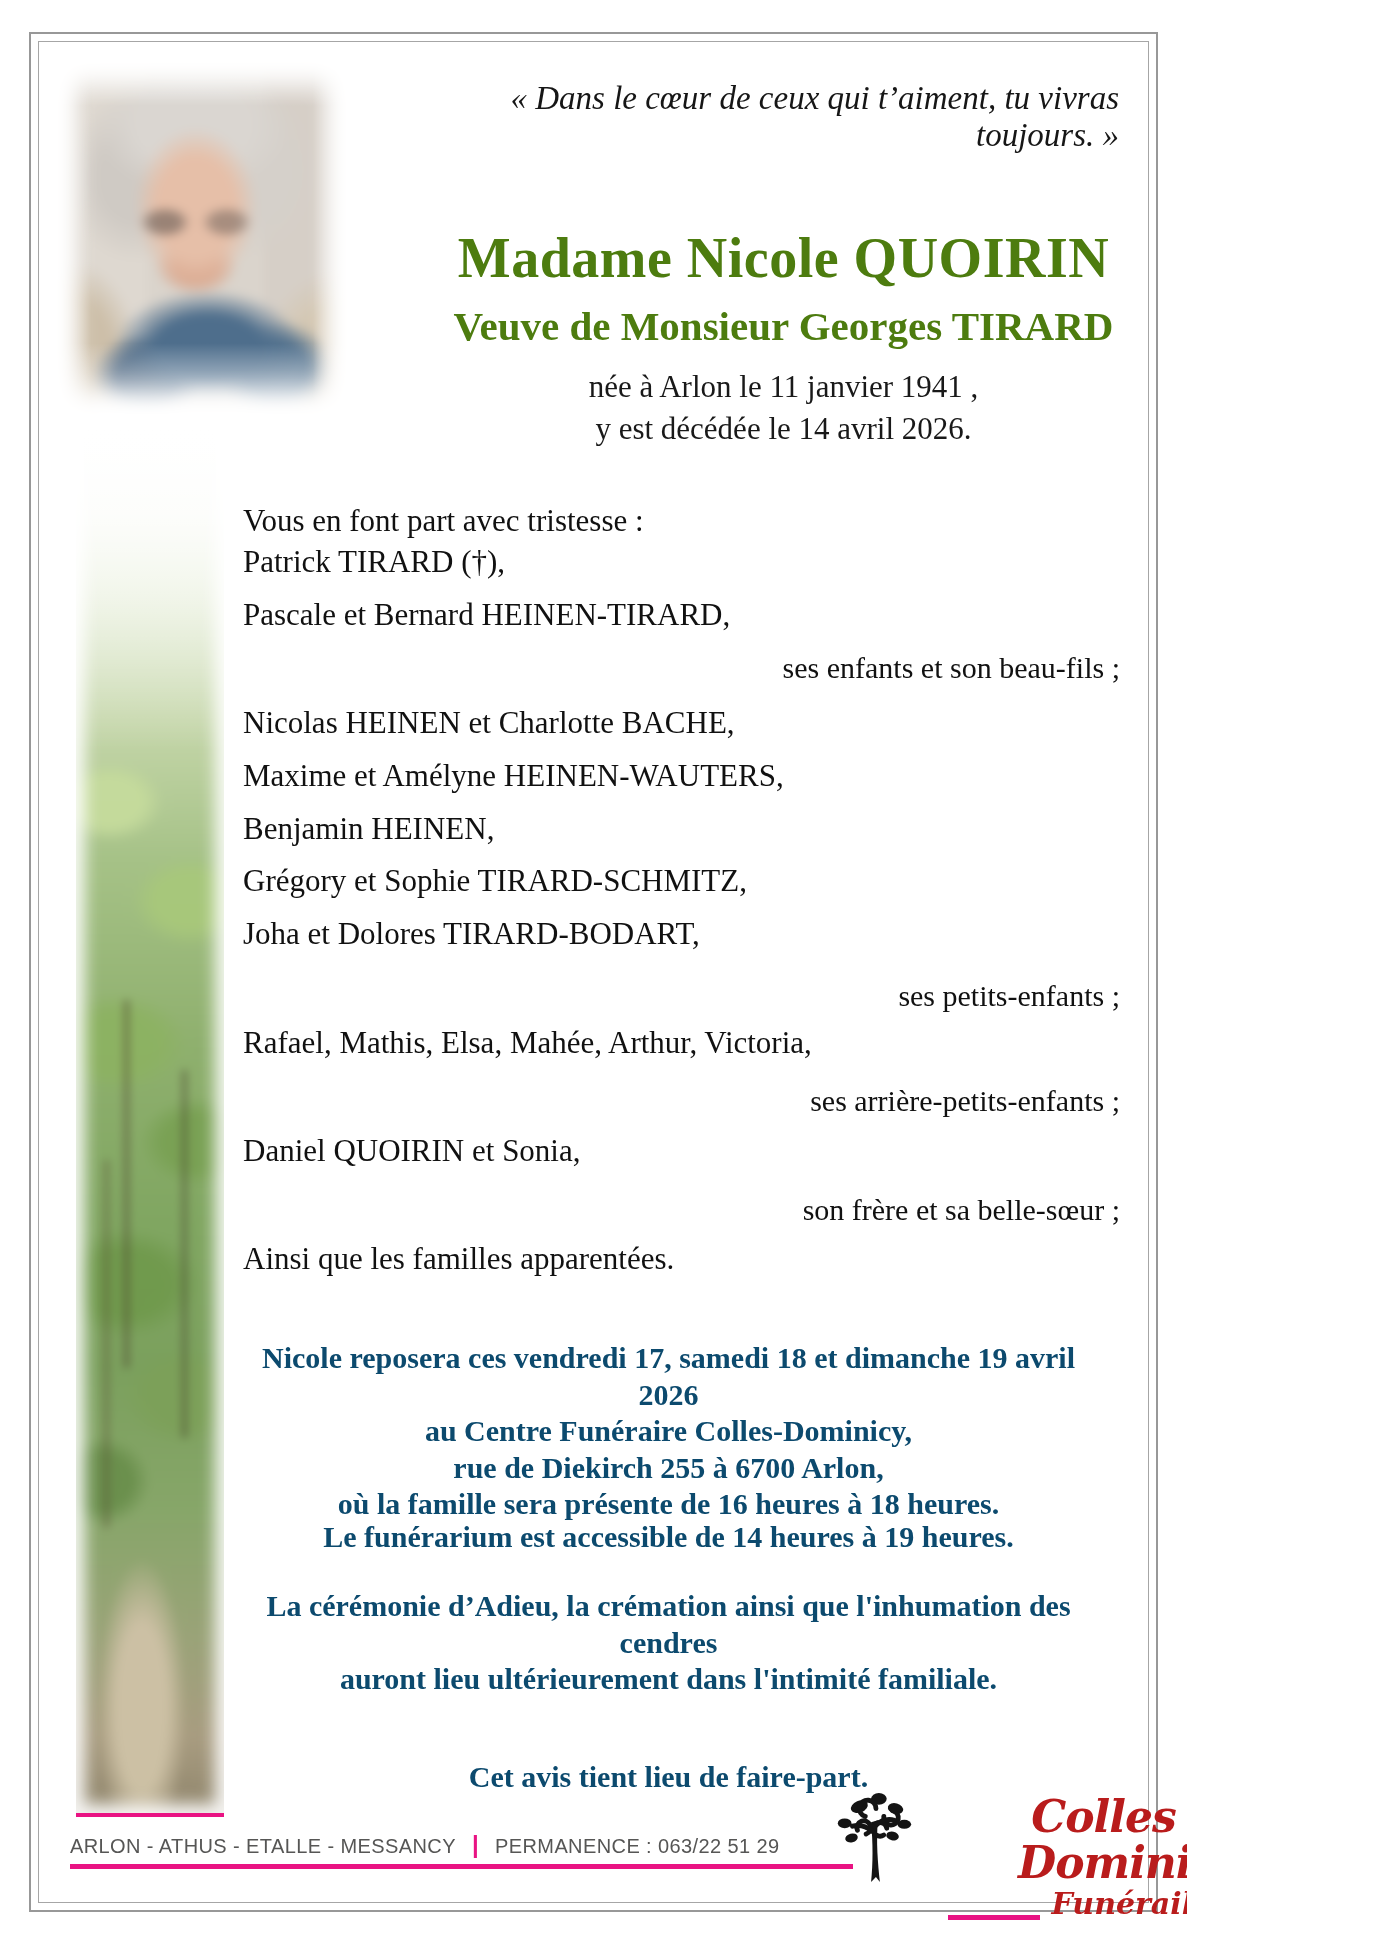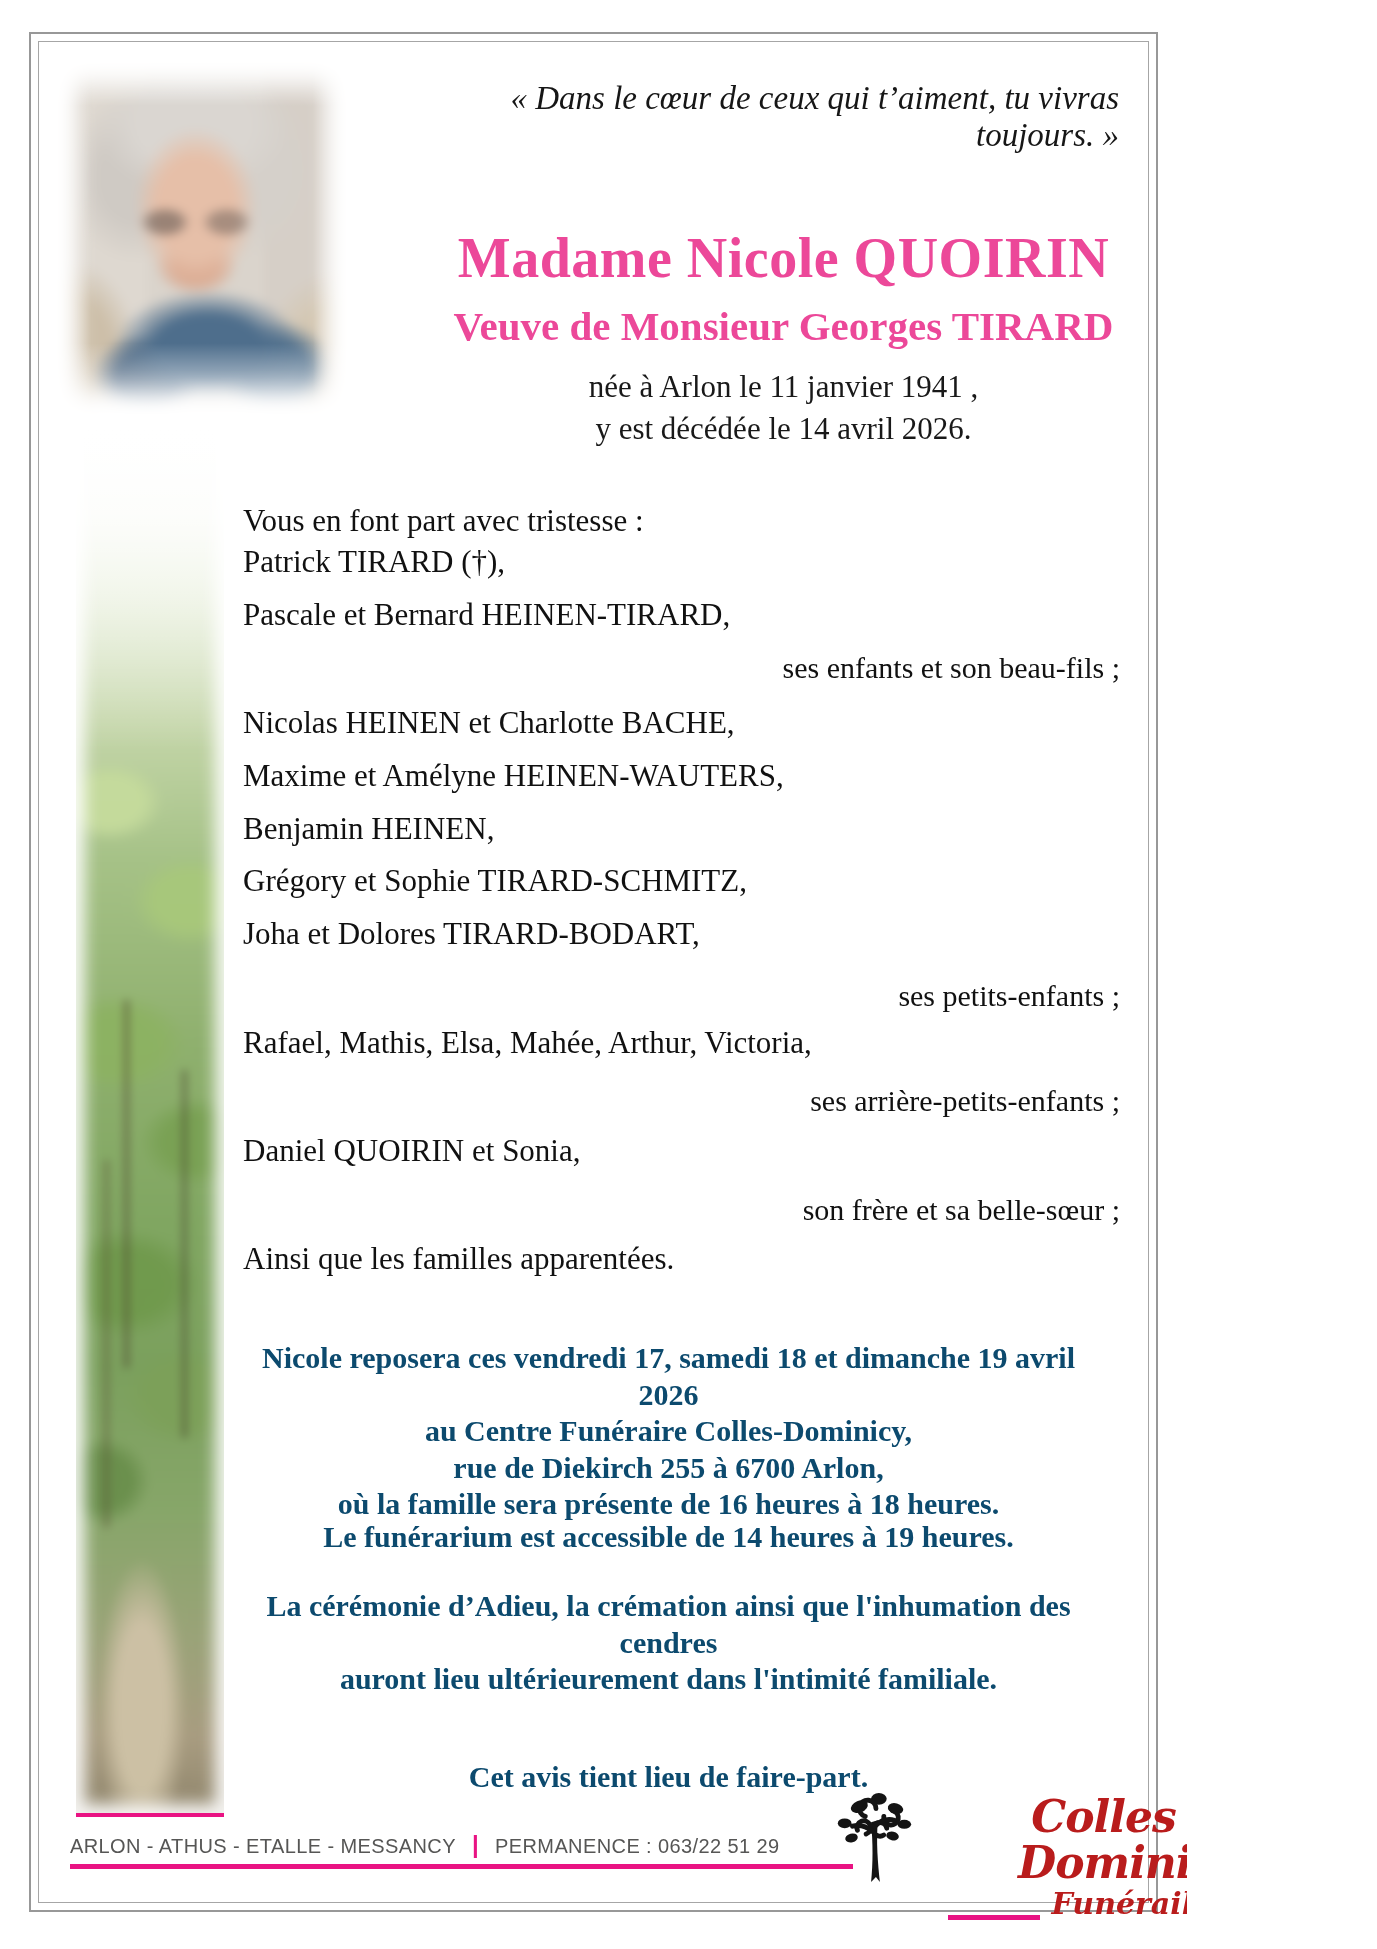--- a/index.html
+++ b/index.html
@@ -57,21 +57,21 @@
   .forest-img::after{content:""; position:absolute; left:34%; top:42%; width:5px; height:26%;
     background:rgba(72,56,40,.5);
     box-shadow: 58px 70px 0 rgba(60,48,36,.45), -20px 160px 0 rgba(84,66,48,.4);}
   .forest-feather{position:absolute; inset:0;
     background:linear-gradient(180deg,#ffffff 0,#ffffff 1%, rgba(255,255,255,.85) 7%, rgba(255,255,255,0) 24%);
     box-shadow: inset 0 0 16px 9px rgba(255,255,255,.9);}
 
   
   .quote{position:absolute; left:420px; right:44px; top:80px;
     font-style:italic; font-size:33px; text-align:right; padding-right:24px; color:#161616;}
-  .heading{position:absolute; left:420px; right:40px; text-align:center; color:#ec4899;}
+  .heading{position:absolute; left:420px; right:40px; text-align:center; color:#4d7c0f;}
   .title{top:226px; font-size:56px; font-weight:bold; letter-spacing:.5px;}
   .subtitle{top:302px; font-size:41px; font-weight:bold;}
   .dates{top:366px; font-size:31px; line-height:42px; color:#191919;}
 
   .family-line{position:absolute; left:243px; right:67px; font-size:31px; white-space:nowrap;}
   .relation-line{text-align:right; font-size:30px;}
   .fl-i0{top:503px;} .fl-0{top:544px;} .fl-1{top:597px;} .fl-2{top:651px;}
   .fl-3{top:705px;} .fl-4{top:758px;} .fl-5{top:811px;} .fl-6{top:863px;}
   .fl-7{top:916px;} .fl-8{top:979px;} .fl-9{top:1025px;} .fl-10{top:1084px;}
   .fl-11{top:1133px;} .fl-12{top:1193px;} .fl-13{top:1241px;}

